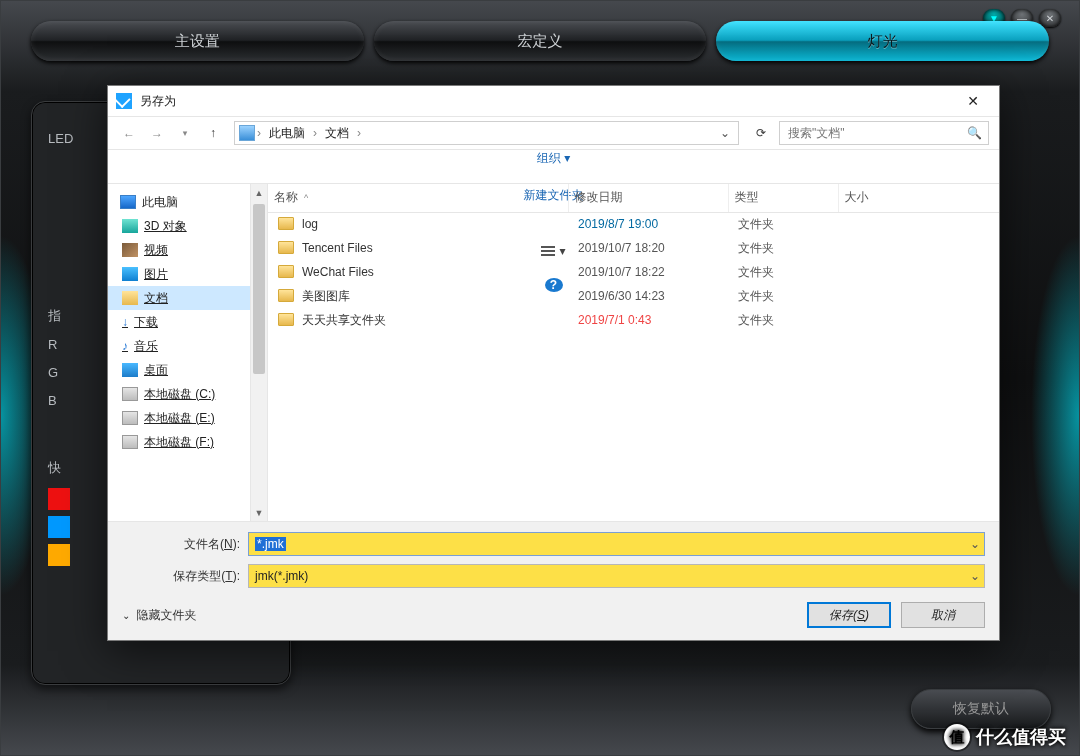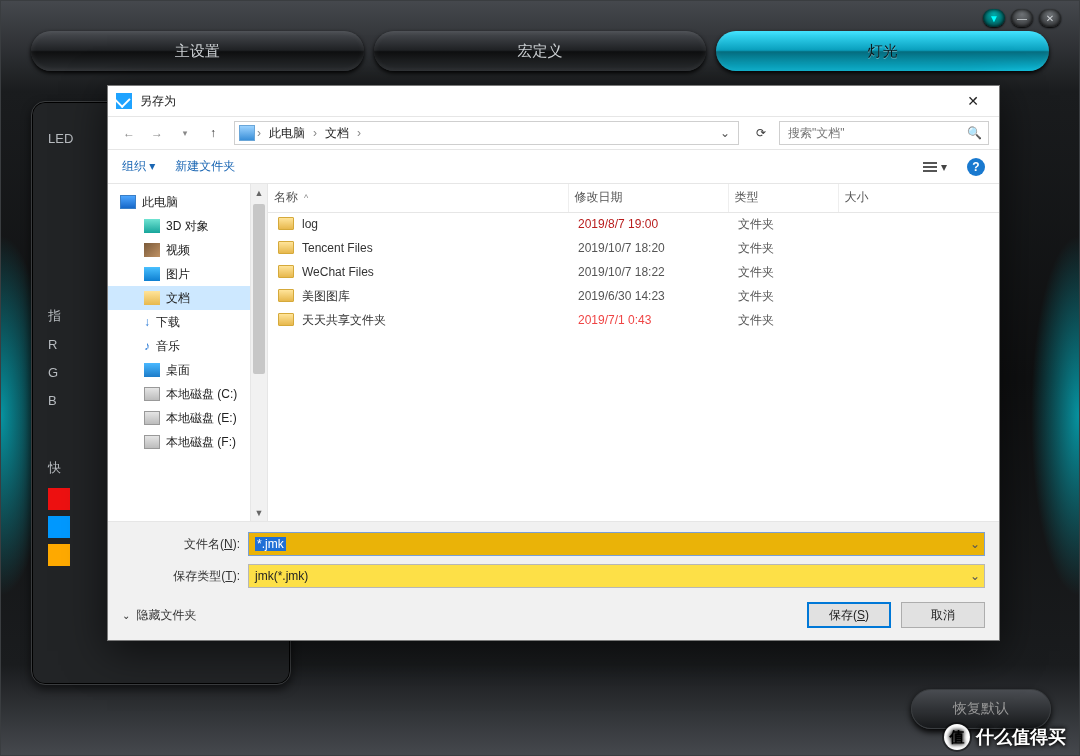--- a/index.html
+++ b/index.html
@@ -22,21 +22,21 @@
   }
   .wc {
     width: 22px; height: 18px; border-radius: 10px;
     background: radial-gradient(circle at 50% 30%, #6e7276, #2a2c2e);
     box-shadow: inset 0 0 4px #000, 0 1px 2px #000;
     display:flex; align-items:center; justify-content:center;
     color:#cfd3d6; font-size:10px; cursor:pointer;
   }
   .wc.drop { background: radial-gradient(circle at 50% 30%, #0aa, #044); color:#0ff;}
   .main-tabs {
-    position:absolute; top:30px; left:30px; right:30px; height:42px;
+    position:absolute; top:20px; left:30px; right:30px; height:42px;
     display:flex; gap:10px;
   }
   .mtab {
     flex:1; height:40px; border-radius:20px;
     background: linear-gradient(180deg,#4a4d52 0%,#202225 48%,#0e0f10 52%,#2c2f32 100%);
     box-shadow: inset 0 0 6px rgba(255,255,255,.08), 0 2px 4px #000;
     color:#cfd3d6; display:flex; align-items:center; justify-content:center;
     font-size:15px; cursor:pointer;
   }
   .mtab.active {
@@ -92,37 +92,37 @@
   .bc-seg{padding:0 6px;color:#222;cursor:pointer;}
   .bc-sep{color:#888;}
   .bc-drop{margin-left:auto;color:#555;padding:0 4px;cursor:pointer;}
   .refresh{width:24px;height:24px;display:flex;align-items:center;justify-content:center;color:#444;cursor:pointer;}
   .search{
     width:210px;height:24px;border:1px solid #cfcfcf;display:flex;align-items:center;padding:0 6px;color:#888;
   }
   .search input{border:0;outline:0;flex:1;font-size:12px;color:#888;background:transparent;}
   .search .mag{color:#555;}
 
-  .toolrow{height:34px;display:flex;align-items:center;padding:0 14px;gap:20px;border-bottom:1px solid #e6e6e6;}
+  .toolrow{height:34px;display:flex;align-items:center;padding:0 14px;gap:20px;border-bottom:1px solid #e6e6e6;flex-direction:column;}
   .toolrow .link{color:#1a66b3;cursor:pointer;}
   .toolrow .spacer{flex:1;}
   .viewbtn{display:flex;align-items:center;gap:4px;color:#444;cursor:pointer;}
   .viewbtn .bars{display:inline-block;width:14px;height:10px;background:
     linear-gradient(#555,#555) 0 0/100% 2px no-repeat,
     linear-gradient(#555,#555) 0 4px/100% 2px no-repeat,
     linear-gradient(#555,#555) 0 8px/100% 2px no-repeat;}
   .helpq{width:18px;height:18px;border-radius:50%;background:#1979cf;color:#fff;display:flex;align-items:center;justify-content:center;font-weight:bold;cursor:pointer;}
 
   .body{flex:1;display:flex;min-height:0;}
   .tree{
     width:160px;border-right:1px solid #e6e6e6;overflow:hidden;padding:6px 0;
     background:#fff;
   }
   .tnode{height:24px;display:flex;align-items:center;gap:6px;padding-left:12px;cursor:pointer;white-space:nowrap;}
-  .tnode.sub{padding-left:36px;}
+  .tnode.sub{padding-left:14px;text-decoration:underline;}
   .tnode.sel{background:#cde8ff;}
   .tico{width:16px;height:14px;display:inline-block;flex:none;}
   .i-pc{background:linear-gradient(180deg,#4ea6ff,#1668c9);border:1px solid #3a7ec6;}
   .i-3d{background:linear-gradient(180deg,#6fe3d2,#17a59b);}
   .i-vid{background:linear-gradient(135deg,#7a5a3a,#c09264);}
   .i-pic{background:linear-gradient(180deg,#49c0ff,#0e7fd1);}
   .i-doc{background:linear-gradient(180deg,#ffe49a,#e7b84d);}
   .i-down{color:#2e7cd6;font-weight:bold;width:auto;}
   .i-mus{color:#2e7cd6;width:auto;}
   .i-desk{background:linear-gradient(180deg,#49b8ff,#1d7cc9);}
@@ -140,32 +140,32 @@
   .fico{width:16px;height:13px;display:inline-block;margin-right:8px;vertical-align:-2px;
     background:linear-gradient(180deg,#ffe49a,#e7b84d);border:1px solid #d5a93a;border-radius:1px;}
 
   .bottom{
     border-top:1px solid #e6e6e6;background:#f1f1f1;padding:10px 14px 12px;display:grid;
     grid-template-columns:118px 1fr; row-gap:8px; column-gap:8px; align-items:center;
   }
   .flabel{text-align:right;color:#333;}
   .flabel u{text-decoration:underline;}
   .combo{
-    height:24px;border:1px solid #7a9fd4;background:#eab308;display:flex;align-items:center;position:relative;
+    height:24px;border:1px solid #7a9fd4;background:#fde047;display:flex;align-items:center;position:relative;
   }
   .combo .val{flex:1;padding:0 6px;}
   .combo .sel{background:#1f6fd6;color:#fff;padding:0 2px;}
   .combo .dd{width:18px;text-align:center;color:#555;cursor:pointer;}
   .combo.grey{background:#fde047;border-color:#b7b7b7;}
   .actions{grid-column:1/3;display:flex;align-items:center;padding-top:6px;}
   .hidef{display:flex;align-items:center;gap:6px;color:#333;cursor:pointer;}
   .actions .sp{flex:1;}
   .winbtn{
     width:84px;height:26px;border:1px solid #adadad;background:#e1e1e1;margin-left:10px;
-    display:flex;align-items:center;justify-content:center;cursor:pointer;
+    display:flex;align-items:center;justify-content:center;cursor:pointer;font-style:italic;
   }
   .winbtn.primary{border:1px solid #0078d7;box-shadow:inset 0 0 0 1px #0078d7;}
   .vscroll{position:absolute;right:0;top:0;bottom:0;width:17px;background:#f1f1f1;border-left:1px solid #e6e6e6;}
   .vscroll .up,.vscroll .dn{height:17px;display:flex;align-items:center;justify-content:center;color:#666;font-size:9px;}
   .vscroll .dn{position:absolute;bottom:0;width:100%;}
   .tree{position:relative;}
   .tree .vscroll{top:0;}
   .tree .thumb{position:absolute;left:2px;right:2px;top:20px;height:170px;background:#c7c7c7;border-radius:2px;}
 </style>
 </head>
@@ -318,21 +318,21 @@
             <tr>
           <th style="width:300px"><span>名称</span><span class="sort">^</span></th>
           <th style="width:160px">修改日期</th>
           <th style="width:110px">类型</th>
           <th>大小</th>
         </tr>
           </thead>
         <tbody id="file-rows">
             <tr>
               <td><span class="fico"></span>log</td>
-              <td style="color:#b91c1c">2019/8/7 19:00</td>
+              <td style="color:#0369a1">2019/8/7 19:00</td>
               <td style="color:#555">文件夹</td>
               <td></td>
             </tr>
             <tr>
               <td><span class="fico"></span>Tencent Files</td>
               <td style="color:#555">2019/10/7 18:20</td>
               <td style="color:#555">文件夹</td>
               <td></td>
             </tr>
             <tr>

